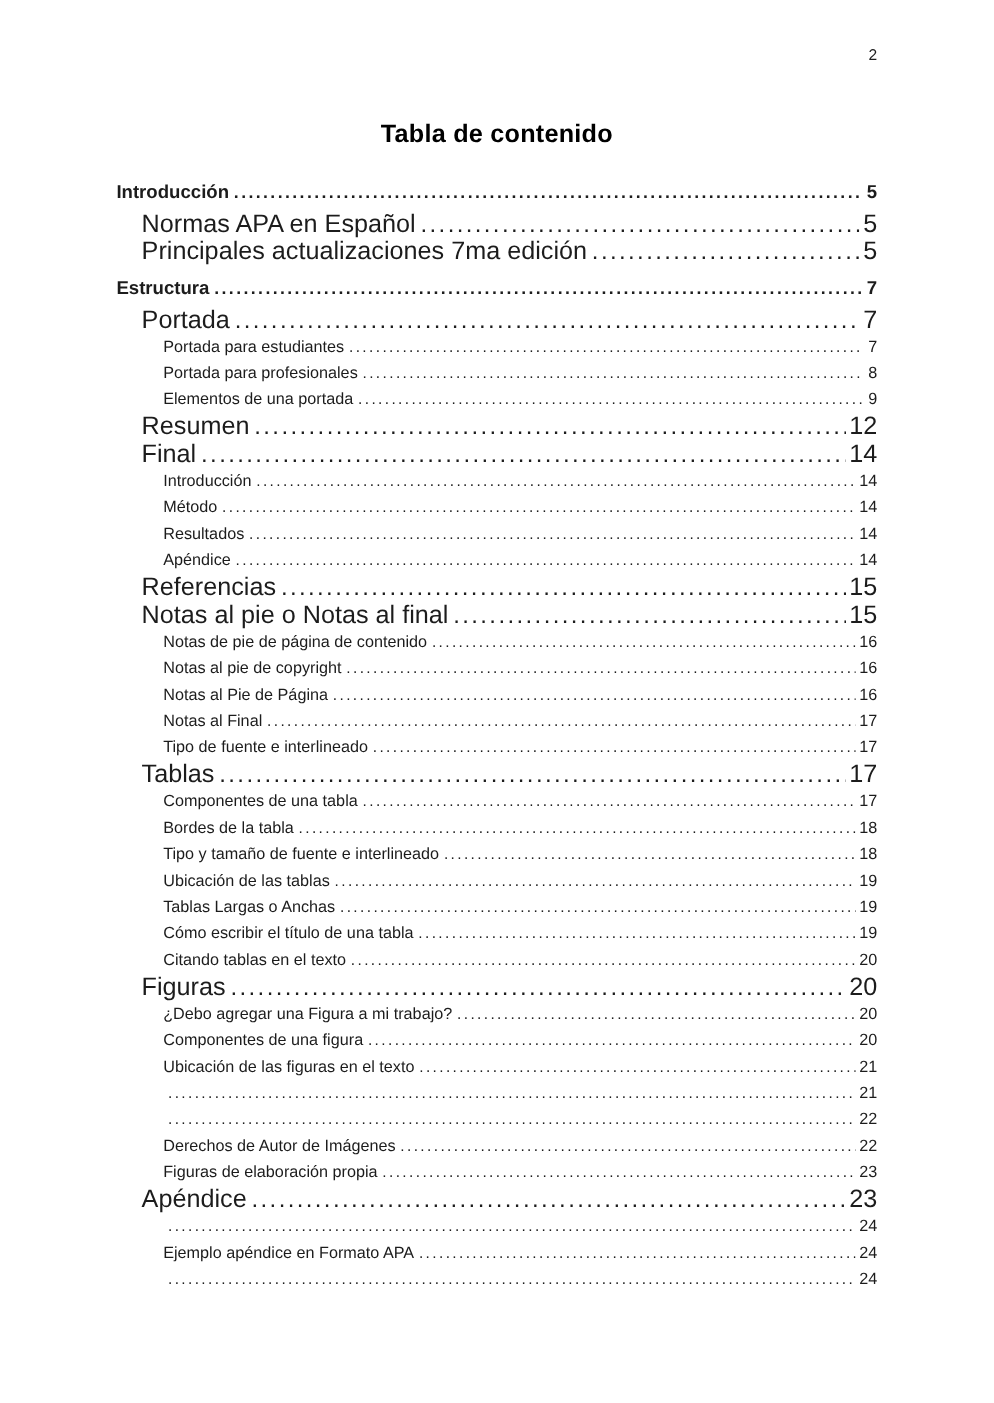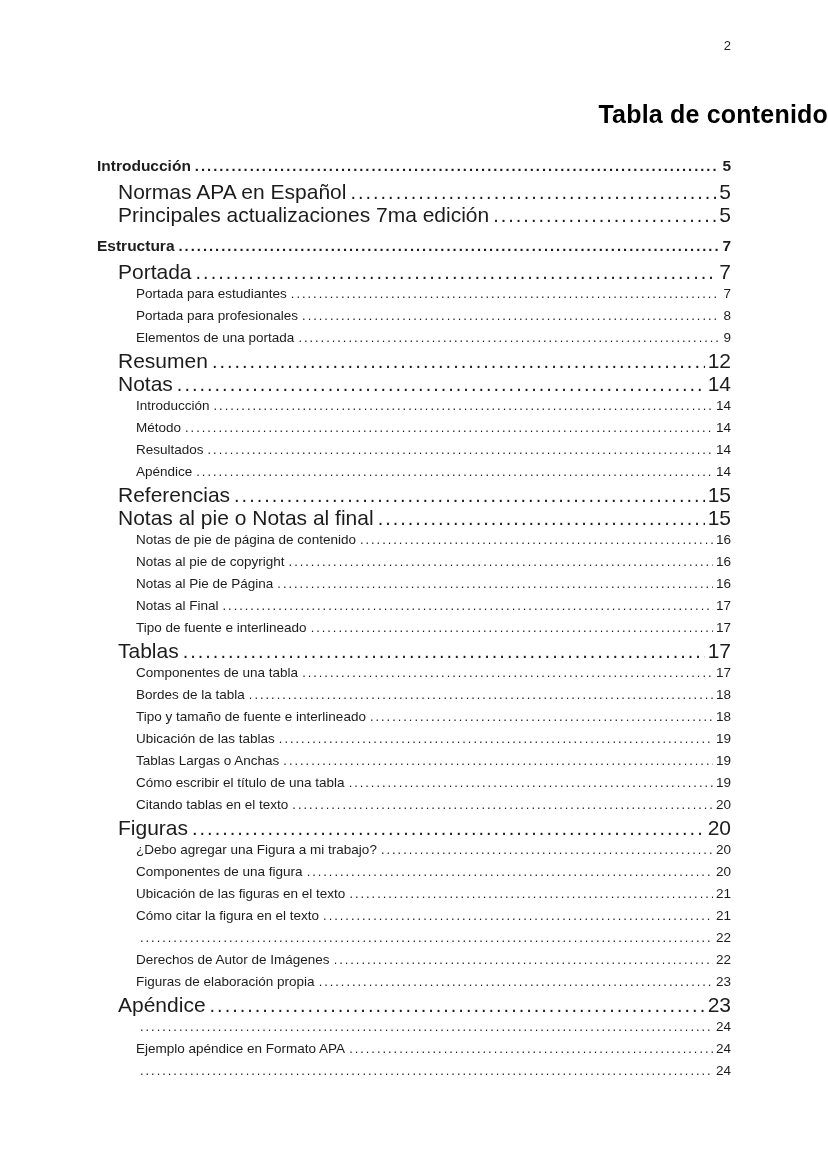--- a/index.html
+++ b/index.html
@@ -21,22 +21,22 @@
   .page-number {
     position: absolute;
     top: 38px;
     right: 97px;
     font-size: 13px;
     color: #1c1c1c;
   }
   .doc-title {
     margin: 0;
     padding-top: 100px;
-    text-align: right;
-    font-size: 25px;
+    text-align: center;
+    font-size: 21px;
     font-weight: 700;
     color: #000000;
     letter-spacing: 0.2px;
   }
   .toc {
     margin: 26px 97px 0 97px;
   }
   .toc-row {
     display: flex;
     align-items: baseline;
@@ -134,21 +134,21 @@
     <span class="toc-page">9</span>
   </div>
 
   <div class="toc-row level-2">
     <span class="toc-label">Resumen</span>
     <span class="toc-dots"></span>
     <span class="toc-page">12</span>
   </div>
 
   <div class="toc-row level-2">
-    <span class="toc-label">Notas</span>
+    <span class="toc-label">Final</span>
     <span class="toc-dots"></span>
     <span class="toc-page">14</span>
   </div>
 
   <div class="toc-row level-3">
     <span class="toc-label">Introducción</span>
     <span class="toc-dots"></span>
     <span class="toc-page">14</span>
   </div>
 
@@ -278,21 +278,20 @@
     <span class="toc-page">20</span>
   </div>
 
   <div class="toc-row level-3">
     <span class="toc-label">Ubicación de las figuras en el texto</span>
     <span class="toc-dots"></span>
     <span class="toc-page">21</span>
   </div>
 
   <div class="toc-row level-3">
-    <span class="toc-label">Cómo citar la figura en el texto</span>
     <span class="toc-dots"></span>
     <span class="toc-page">21</span>
   </div>
 
   <div class="toc-row level-3">
     <span class="toc-dots"></span>
     <span class="toc-page">22</span>
   </div>
 
   <div class="toc-row level-3">

